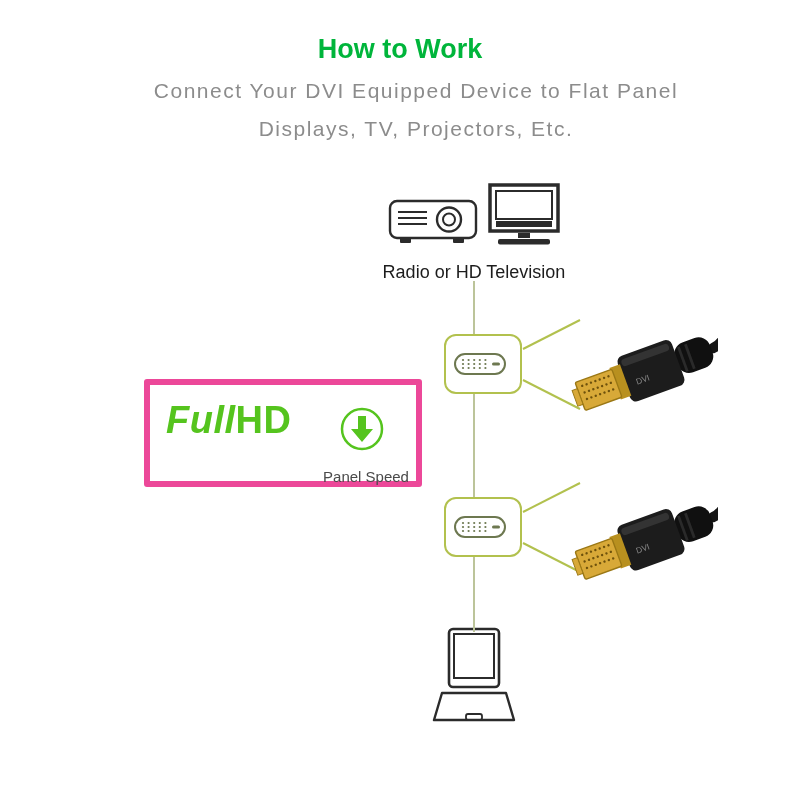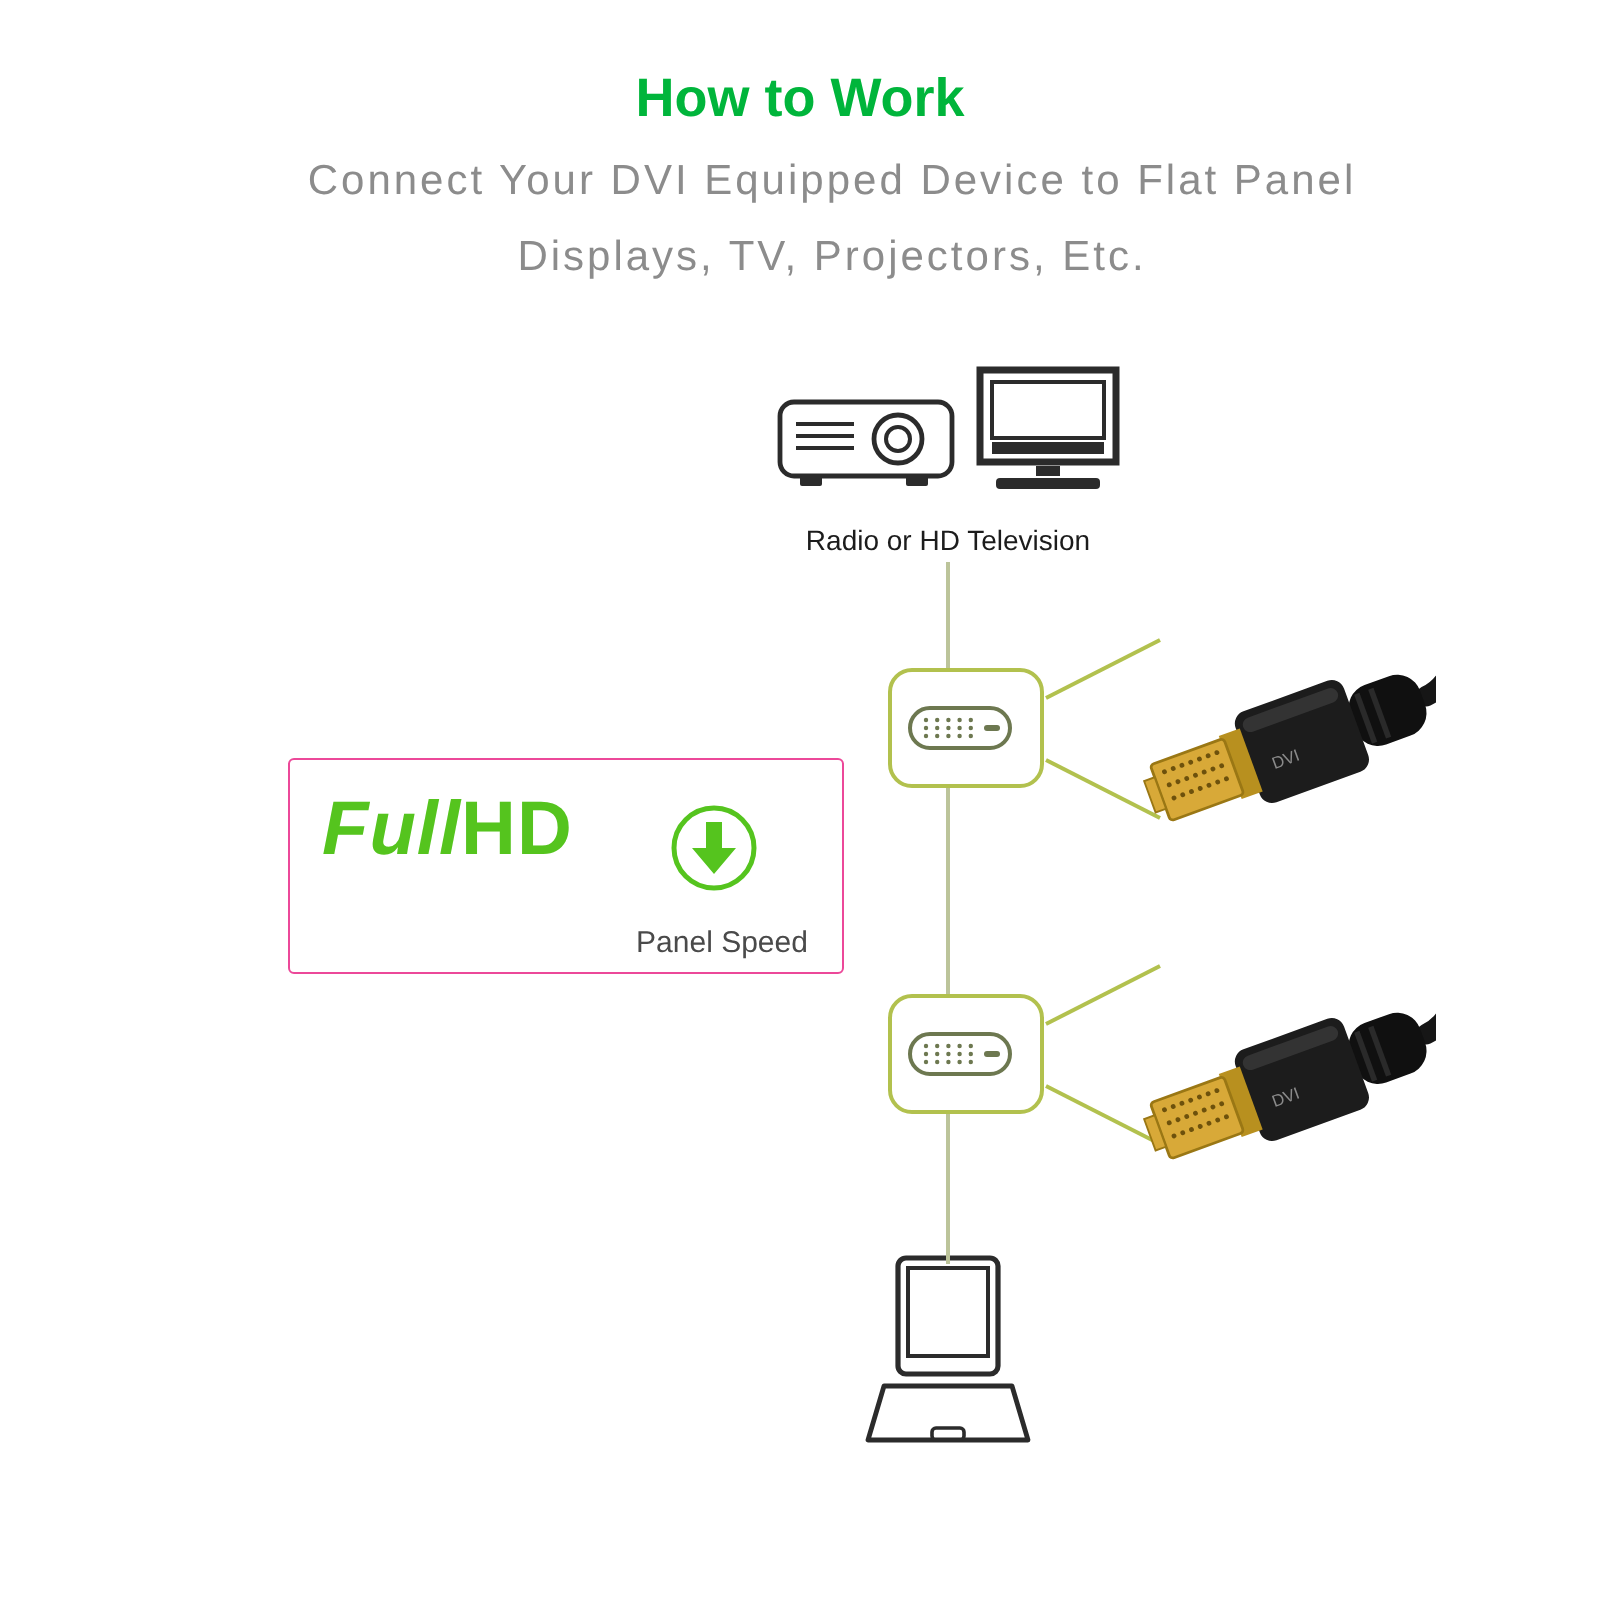--- a/index.html
+++ b/index.html
@@ -15,21 +15,21 @@
     top:34px; left:0; width:100%; text-align:center;
     font-size:27px; font-weight:700; color:var(--title-green,#00b53b);
   }
   .sub {
     left:16px; width:100%; text-align:center;
     font-size:21px; letter-spacing:1.5px; color:var(--subtitle-gray,#8c8c8c);
   }
   .sub1 { top:79px; }
   .sub2 { top:117px; }
 
-  .dev-label { text-align:center; font-size:14px; color:var(--text-dark,#1c1c1c); }
+  .dev-label { text-align:center; font-size:18px; color:var(--text-dark,#1c1c1c); }
   .radio-label { left:292px; top:262px; width:200px; }
   .laptop-label { left:292px; top:737px; width:200px; }
 
   .lineart  { stroke:var(--lineart-dark,#2b2b2b); fill:none; }
   .lineart-fill { fill:var(--lineart-dark,#2b2b2b); stroke:none; }
 
   .projector-svg { left:305px; top:192px; width:92px; height:58px; }
   .tv-svg       { left:406px; top:183px; width:72px; height:66px; }
   .laptop-svg   { left:342px; top:627px; width:100px; height:102px; }
 
@@ -49,21 +49,21 @@
 
   .overlay { left:0; top:0; width:800px; height:800px; pointer-events:none; z-index:1; }
   .accent  { stroke:var(--accent-line,#b2c14e); stroke-width:2; fill:none; }
 
   .connector { width:186px; height:145px; z-index:1; }
   .conn1 { left:487px; top:283px; }
   .conn2 { left:487px; top:452px; }
 
   .featurebox {
     left:62px; top:379px; width:278px; height:108px;
-    border:1px solid #ec4899; border-radius:3px; background:#fff;
+    border:6px solid #ec4899; border-radius:3px; background:#fff;
   }
   .logo { left:16px; top:14px; font-size:38px; color:var(--logo-green,#55c41e); letter-spacing:.5px; white-space:nowrap; }
   .logo .full { font-weight:600; font-style:italic; }
   .logo .hd   { font-weight:800; }
   .arrow-svg  { left:188px; top:20px; width:48px; height:48px; }
   .feat-label { font-size:15px; color:#4a4a4a; }
   .res   { left:0;   top:83px; width:170px; text-align:center; }
   .speed { left:160px; top:83px; width:112px; text-align:center; }
 
   .port-stroke { stroke:#6d7850; fill:#ffffff; }

